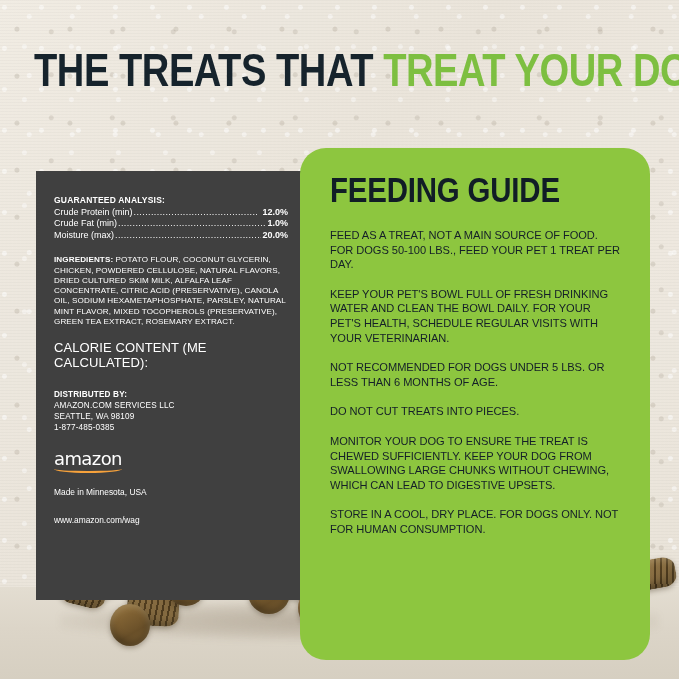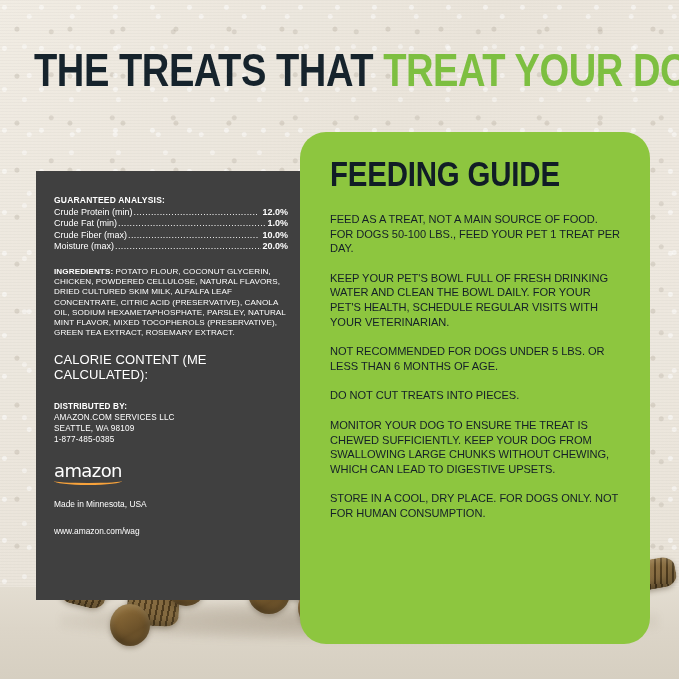--- a/index.html
+++ b/index.html
@@ -160,21 +160,21 @@
     font-size:8.4px; line-height:11.2px;
   }
   #weburl{
     margin-top:16px;
     font-size:8.4px;
   }
 
   
   #feeding-panel{
     position:absolute;
-    left:300px; top:132px; width:350px; height:512px;
+    left:300px; top:148px; width:350px; height:512px;
     background:#8dc63f;
     border-radius:26px;
     padding:26px 26px 0 30px;
     color:#16232c;
   }
   #feeding-title{
     font-family:"Liberation Sans Narrow","Liberation Sans", sans-serif;
     font-weight:bold;
     font-size:32px; line-height:32px;
     letter-spacing:-0.2px;
@@ -240,25 +240,20 @@
         <span class="ga-name">Crude Protein (min)</span>
         <span class="ga-dots">...........................................</span>
         <span class="ga-val">12.0%</span>
       </div>
       <div class="ga-row">
         <span class="ga-name">Crude Fat (min)</span>
         <span class="ga-dots">...................................................</span>
         <span class="ga-val">1.0%</span>
       </div>
       <div class="ga-row">
-        <span class="ga-name">Crude Fiber (max)</span>
-        <span class="ga-dots">.............................................</span>
-        <span class="ga-val">10.0%</span>
-      </div>
-      <div class="ga-row">
         <span class="ga-name">Moisture (max)</span>
         <span class="ga-dots">.....................................................</span>
         <span class="ga-val">20.0%</span>
       </div>
     </div>
 
     <div id="ingredients-body"><b>INGREDIENTS:</b> <span>POTATO FLOUR, COCONUT GLYCERIN, CHICKEN, POWDERED CELLULOSE, NATURAL FLAVORS, DRIED CULTURED SKIM MILK, ALFALFA LEAF CONCENTRATE, CITRIC ACID (PRESERVATIVE), CANOLA OIL, SODIUM HEXAMETAPHOSPHATE, PARSLEY, NATURAL MINT FLAVOR, MIXED TOCOPHEROLS (PRESERVATIVE), GREEN TEA EXTRACT, ROSEMARY EXTRACT.</span></div>
 
     <div id="calorie-block">
       <div class="ch">CALORIE CONTENT (ME CALCULATED):</div>

